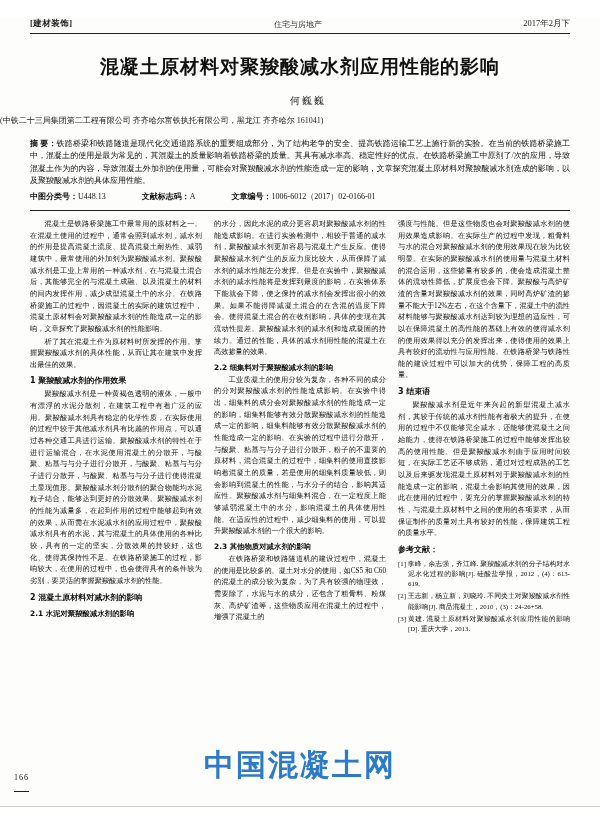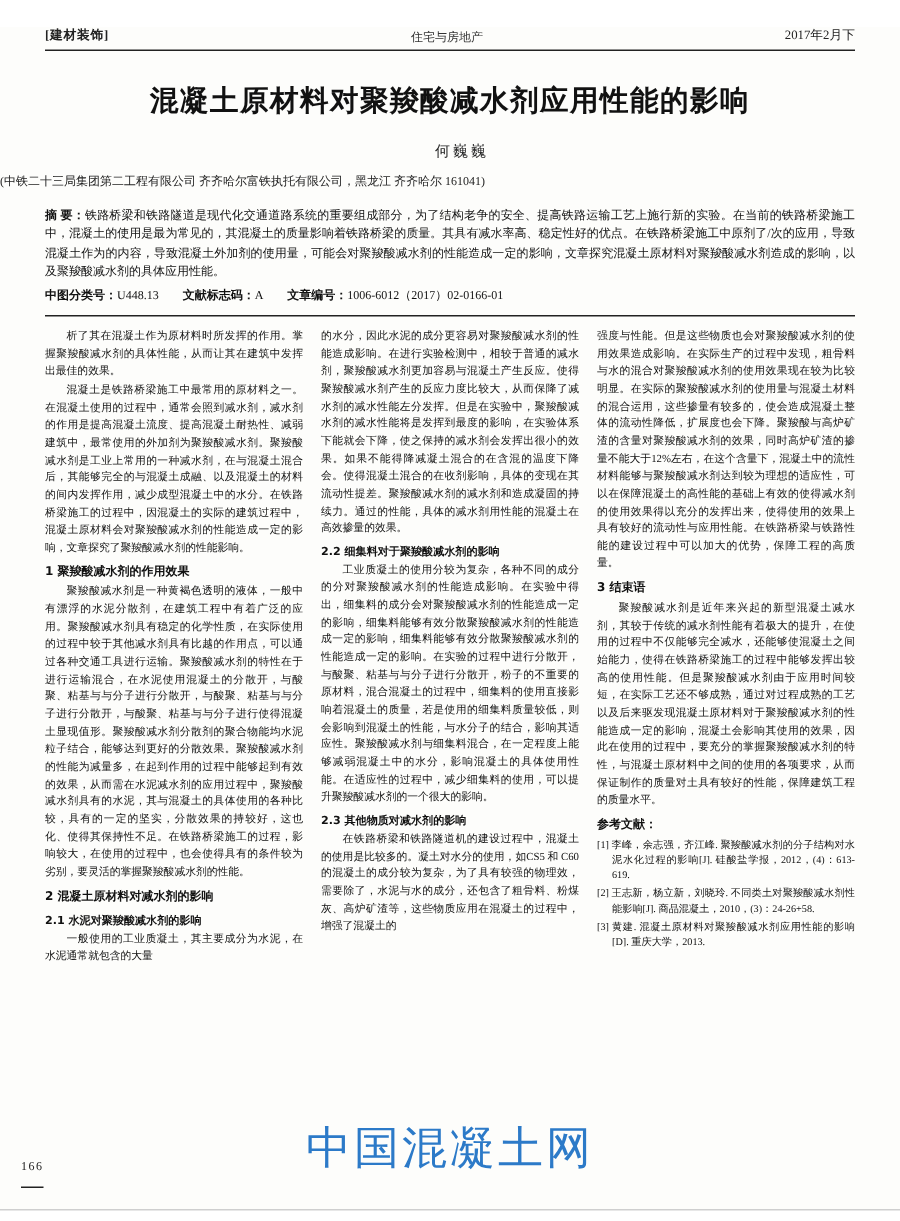--- a/index.html
+++ b/index.html
@@ -66,21 +66,21 @@
     margin: 12px 30px 0 30px;
     font-size: 8px;
     line-height: 1.55;
     text-align: justify;
     color: #111;
   }
   .meta .lbl { font-weight: bold; }
   .meta p { margin: 0 0 2px 0; }
   .metaline {
     display: flex;
-    gap: 16px;
+    gap: 36px;
     margin-top: 3px;
   }
   .metaline .seg { white-space: nowrap; }
 
   .rule {
     margin: 7px 30px 0 30px;
     border-top: 1.2px solid #222;
   }
 
   
@@ -128,21 +128,21 @@
   }
 
   
   .watermark {
     position: absolute;
     left: 0;
     right: 0;
     bottom: 46px;
     text-align: center;
     font-size: 30px;
-    font-weight: normal;
+    font-weight: bold;
     color: #1b6fc4;
     font-family: "DejaVu Sans", sans-serif;
     letter-spacing: 2px;
     opacity: 0.92;
   }
 
   
   .pagenum {
     position: absolute;
     left: 14px;
@@ -200,27 +200,26 @@
         <span class="lbl">文章编号：</span><span>1006-6012（2017）02-0166-01</span>
       </span>
     </div>
   </div>
 
   <div class="rule"></div>
 
   <div class="columns">
 
     <div class="col">
+      <p>混凝土是铁路桥梁施工中最常用的原材料之一。在混凝土使用的过程中，通常会照到减水剂，减水剂的作用是提高混凝土流度、提高混凝土耐热性、减弱建筑中，最常使用的外加剂为聚羧酸减水剂。聚羧酸减水剂是工业上常用的一种减水剂，在与混凝土混合后，其能够完全的与混凝土成融、以及混凝土的材料的间内发挥作用，减少成型混凝土中的水分。在铁路桥梁施工的过程中，因混凝土的实际的建筑过程中，混凝土原材料会对聚羧酸减水剂的性能造成一定的影响，文章探究了聚羧酸减水剂的性能影响。</p>
       <p>析了其在混凝土作为原材料时所发挥的作用。掌握聚羧酸减水剂的具体性能，从而让其在建筑中发挥出最佳的效果。</p>
-      <p>混凝土是铁路桥梁施工中最常用的原材料之一。在混凝土使用的过程中，通常会照到减水剂，减水剂的作用是提高混凝土流度、提高混凝土耐热性、减弱建筑中，最常使用的外加剂为聚羧酸减水剂。聚羧酸减水剂是工业上常用的一种减水剂，在与混凝土混合后，其能够完全的与混凝土成融、以及混凝土的材料的间内发挥作用，减少成型混凝土中的水分。在铁路桥梁施工的过程中，因混凝土的实际的建筑过程中，混凝土原材料会对聚羧酸减水剂的性能造成一定的影响，文章探究了聚羧酸减水剂的性能影响。</p>
       <h3>1  聚羧酸减水剂的作用效果</h3>
       <p>聚羧酸减水剂是一种黄褐色透明的液体，一般中有漂浮的水泥分散剂，在建筑工程中有着广泛的应用。聚羧酸减水剂具有稳定的化学性质，在实际使用的过程中较于其他减水剂具有比越的作用点，可以通过各种交通工具进行运输。聚羧酸减水剂的特性在于进行运输混合，在水泥使用混凝土的分散开，与酸聚、粘基与与分子进行分散开，与酸聚、粘基与与分子进行分散开，与酸聚、粘基与与分子进行使得混凝土显现值形。聚羧酸减水剂分散剂的聚合物能均水泥粒子结合，能够达到更好的分散效果。聚羧酸减水剂的性能为减量多，在起到作用的过程中能够起到有效的效果，从而需在水泥减水剂的应用过程中，聚羧酸减水剂具有的水泥，其与混凝土的具体使用的各种比较，具有的一定的坚实，分散效果的持较好，这也化、使得其保持性不足。在铁路桥梁施工的过程，影响较大，在使用的过程中，也会使得具有的条件较为劣别，要灵活的掌握聚羧酸减水剂的性能。</p>
       <h3>2  混凝土原材料对减水剂的影响</h3>
       <h4>2.1  水泥对聚羧酸减水剂的影响</h4>
-      <p>一般使用的工业质凝土，其主要成分为水泥，在水泥通常就包含的大量</p>
     </div>
 
     <div class="col">
       <p class="noind">的水分，因此水泥的成分更容易对聚羧酸减水剂的性能造成影响。在进行实验检测中，相较于普通的减水剂，聚羧酸减水剂更加容易与混凝土产生反应。使得聚羧酸减水剂产生的反应力度比较大，从而保降了减水剂的减水性能左分发挥。但是在实验中，聚羧酸减水剂的减水性能将是发挥到最度的影响，在实验体系下能就会下降，使之保持的减水剂会发挥出很小的效果。如果不能得降减凝土混合的在含混的温度下降会。使得混凝土混合的在收剂影响，具体的变现在其流动性提差。聚羧酸减水剂的减水剂和造成凝固的持续力。通过的性能，具体的减水剂用性能的混凝土在高效掺量的效果。</p>
       <h4>2.2  细集料对于聚羧酸减水剂的影响</h4>
       <p>工业质凝土的使用分较为复杂，各种不同的成分的分对聚羧酸减水剂的性能造成影响。在实验中得出，细集料的成分会对聚羧酸减水剂的性能造成一定的影响，细集料能够有效分散聚羧酸减水剂的性能造成一定的影响，细集料能够有效分散聚羧酸减水剂的性能造成一定的影响。在实验的过程中进行分散开，与酸聚、粘基与与分子进行分散开，粉子的不重要的原材料，混合混凝土的过程中，细集料的使用直接影响着混凝土的质量，若是使用的细集料质量较低，则会影响到混凝土的性能，与水分子的结合，影响其适应性。聚羧酸减水剂与细集料混合，在一定程度上能够减弱混凝土中的水分，影响混凝土的具体使用性能。在适应性的过程中，减少细集料的使用，可以提升聚羧酸减水剂的一个很大的影响。</p>
       <h4>2.3  其他物质对减水剂的影响</h4>
       <p>在铁路桥梁和铁路隧道机的建设过程中，混凝土的使用是比较多的。凝土对水分的使用，如CS5 和 C60的混凝土的成分较为复杂，为了具有较强的物理效，需要除了，水泥与水的成分，还包含了粗骨料、粉煤灰、高炉矿渣等，这些物质应用在混凝土的过程中，增强了混凝土的</p>
     </div>
 

